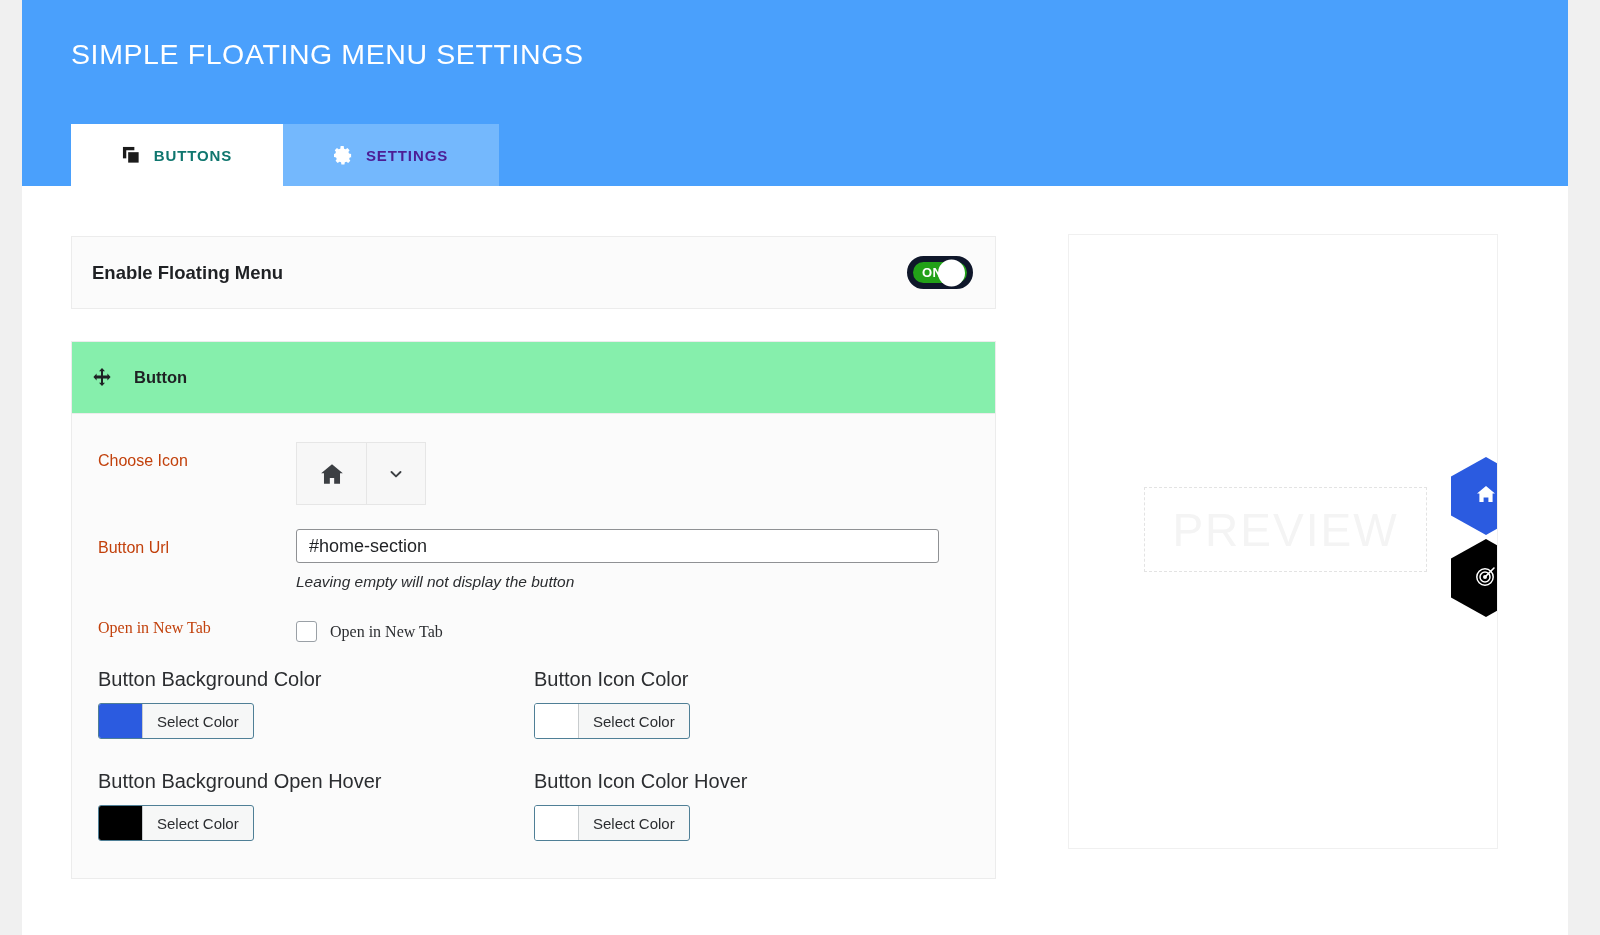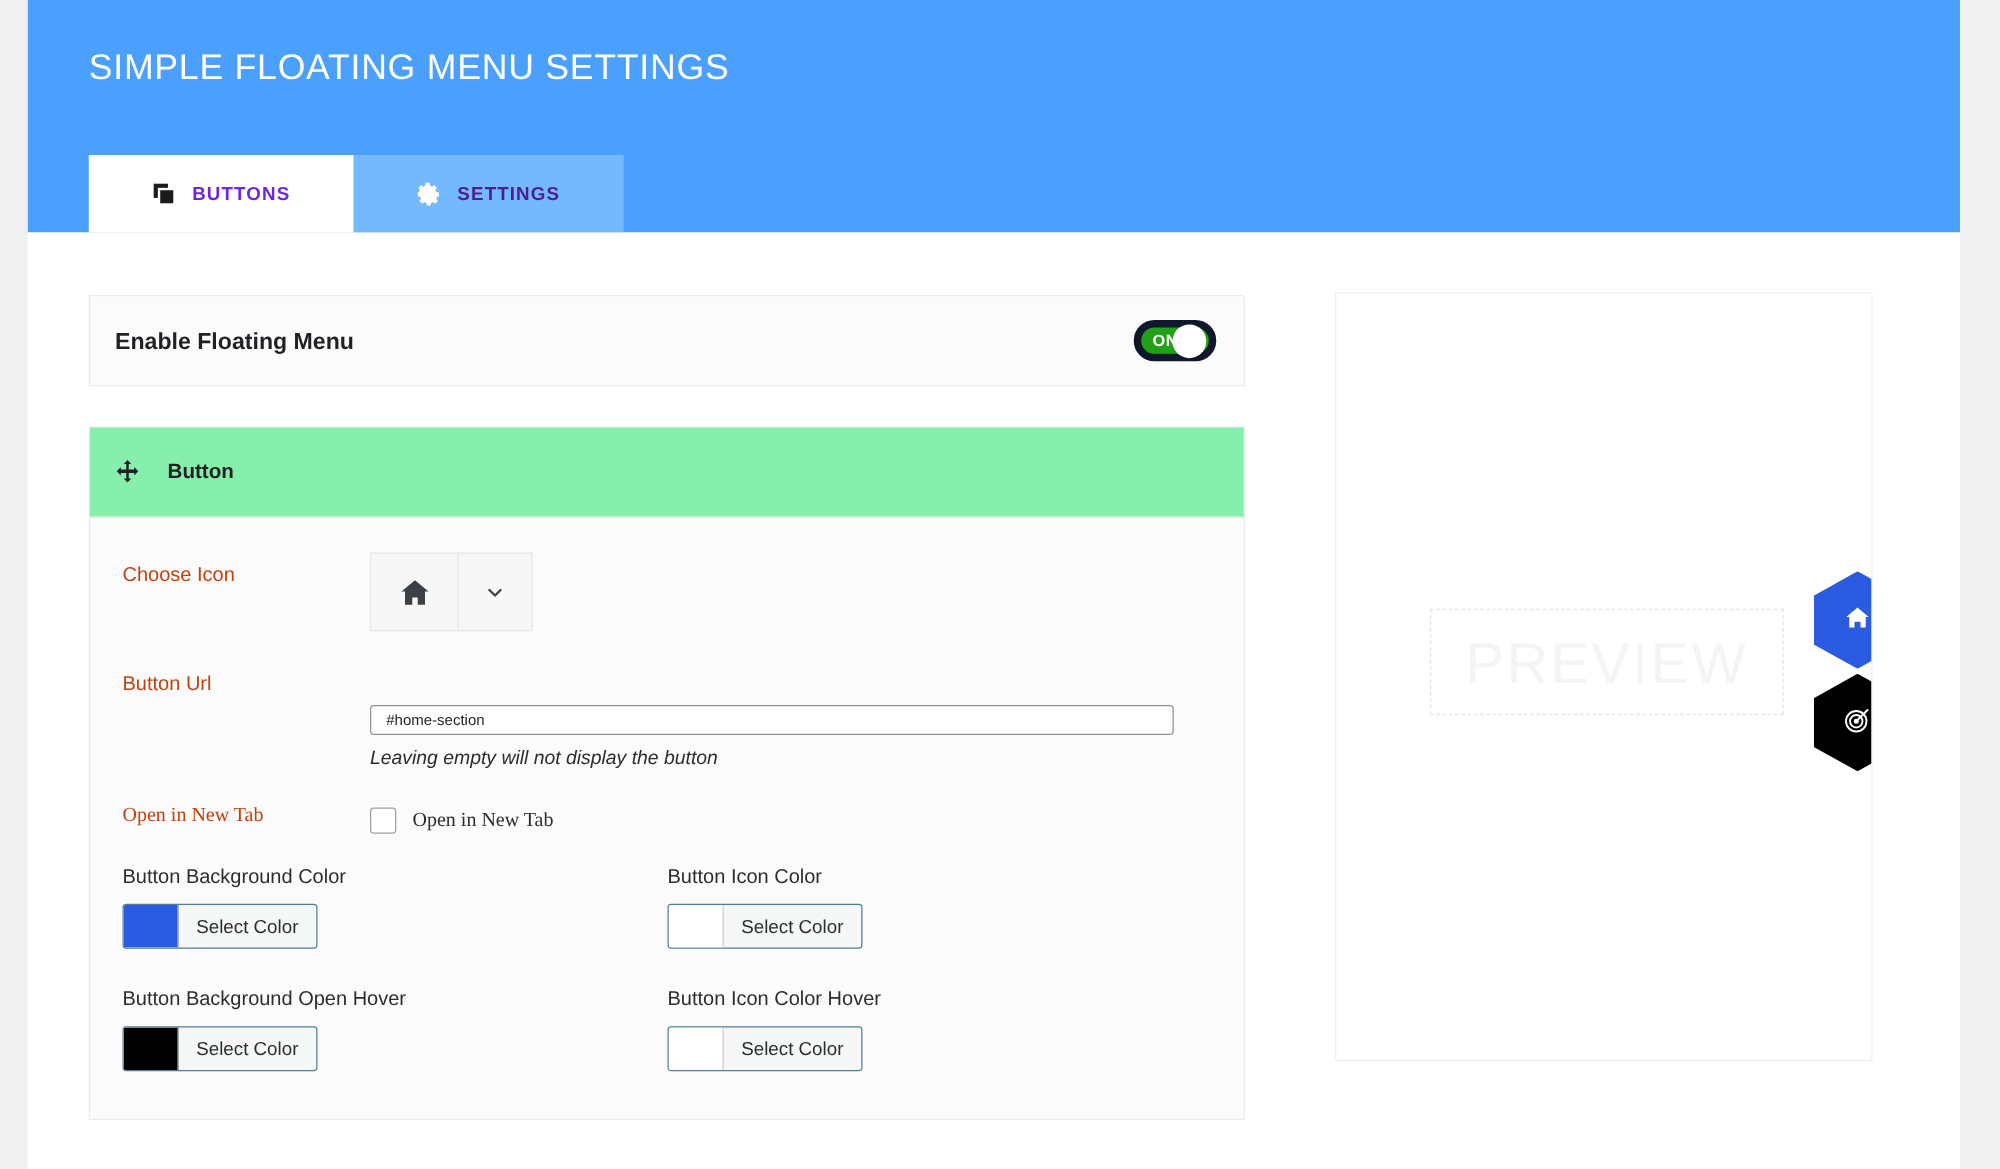--- a/index.html
+++ b/index.html
@@ -54,21 +54,21 @@
     padding: 0 34px;
     font-size: 15px;
     font-weight: bold;
     letter-spacing: 0.9px;
     text-transform: uppercase;
     cursor: pointer;
     user-select: none;
   }
   .tab.active {
     background: #ffffff;
-    color: #6d28d9;
+    color: #0f766e;
     min-width: 212px;
   }
   .tab.inactive {
     background: #74B8FD;
     color: #4c1d95;
     min-width: 216px;
   }
   .tab-icon { display: flex; align-items: center; }
 
   
@@ -177,30 +177,29 @@
     display: flex; align-items: center; justify-content: center;
     border-right: 1px solid #e6e6e6;
   }
   .icon-picker-caret {
     width: 58px;
     display: flex; align-items: center; justify-content: center;
   }
 
   
   .text-input {
-    width: 643px; height: 24px;
+    width: 643px; height: 34px;
     border: 1px solid #8f9194;
     border-radius: 3px;
     background: #ffffff;
     font-family: "Liberation Sans", sans-serif;
-    font-size: 12px;
+    font-size: 18px;
     color: #1f2124;
     padding: 0 12px;
     outline: none;
-    margin-top: 35px;
   }
   .helper-text {
     margin-top: 10px;
     font-size: 15.5px;
     font-style: italic;
     color: #2b2d30;
   }
 
   
   .checkbox-wrap {
@@ -220,21 +219,21 @@
   }
 
   
   .color-grid {
     display: grid;
     grid-template-columns: 436px 436px;
     row-gap: 28px;
     margin-top: 26px;
   }
   .color-block-label {
-    font-size: 16px;
+    font-size: 20px;
     color: #2b2d30;
     margin-bottom: 12px;
   }
   .color-button {
     display: inline-flex;
     align-items: stretch;
     height: 36px;
     border: 1px solid #4f7f96;
     border-radius: 3px;
     overflow: hidden;

